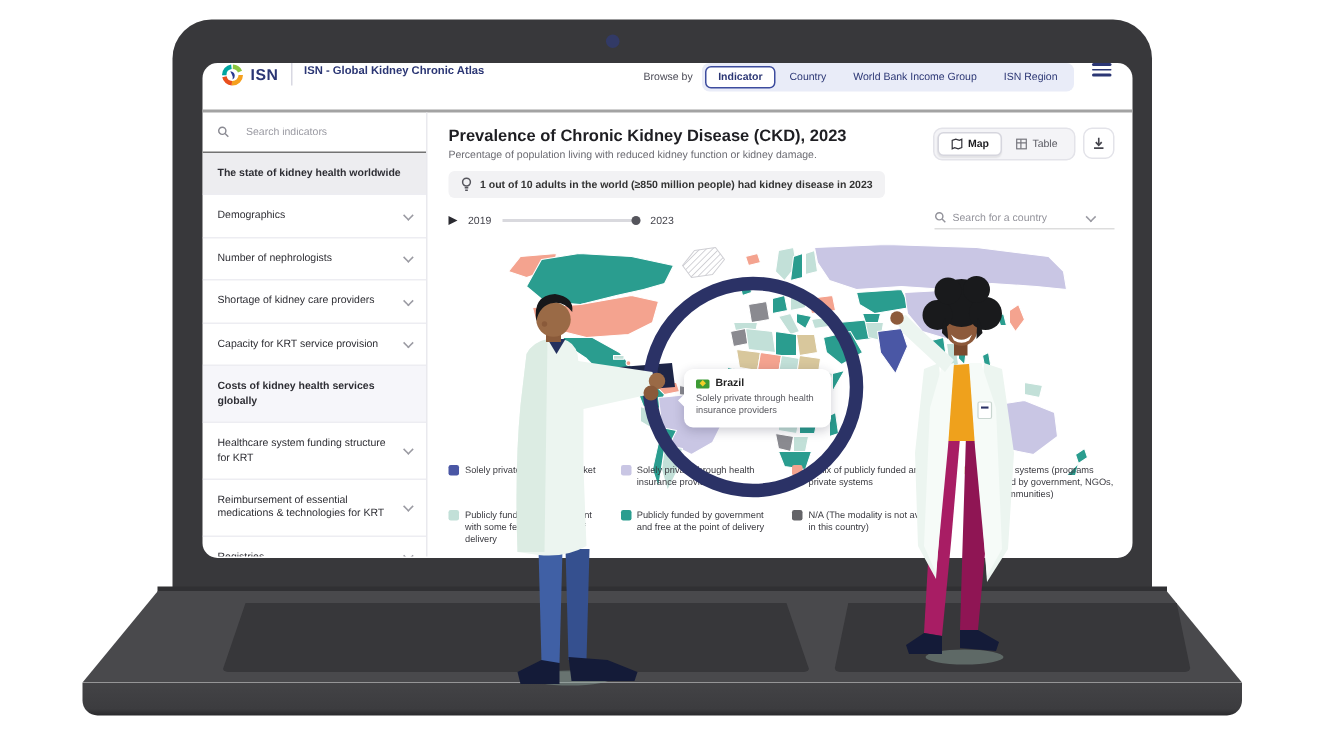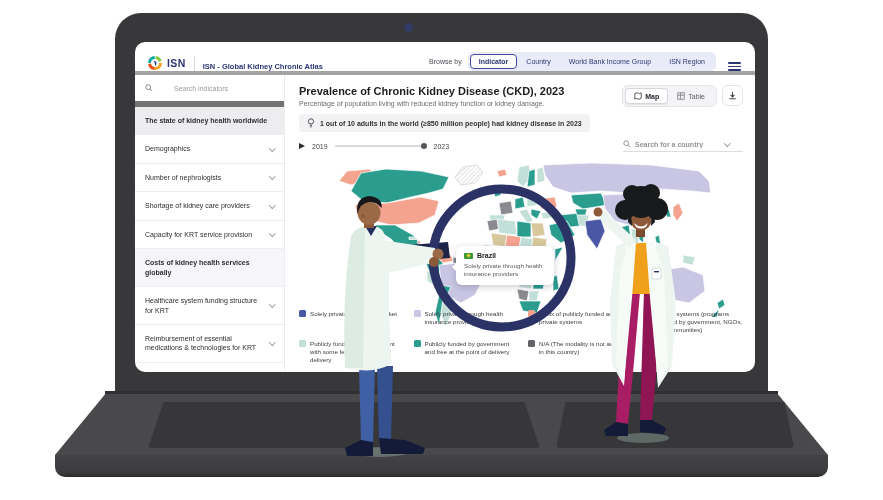--- a/index.html
+++ b/index.html
@@ -13,37 +13,37 @@
   .laptop-deck { position:absolute; left:55px; top:394px; width:773px; height:61px; background:#49494c; clip-path:polygon(6.5% 0, 93.5% 0, 100% 100%, 0 100%); }
   .deck-inset { position:absolute; background:#37373a; border-radius:4px; }
   .inset-left  { left:148px; top:402px; width:392px; height:46px; clip-path:polygon(4% 0,96% 0,100% 100%,0 100%); }
   .inset-right { left:556px; top:402px; width:238px; height:46px; clip-path:polygon(4% 0,96% 0,100% 100%,0 100%); }
   .laptop-front { position:absolute; left:55px; top:455px; width:773px; height:22px; background:linear-gradient(#434346,#3c3c3f 80%,#29292c); border-radius:0 0 10px 10px; }
 
   
   .screen { position:absolute; left:135px; top:42px; width:620px; height:330px; background:#fff; border-radius:10px; overflow:hidden; z-index:1; }
 
   
-  .app-header { height:33px; display:flex; align-items:flex-end; border-bottom:4px solid #a3a3a3; }
+  .app-header { height:33px; display:flex; align-items:flex-start; border-bottom:2px solid #a3a3a3; }
   .logo-box { display:flex; align-items:center; padding-left:12px; }
   .isn-text { font-size:10.5px; font-weight:bold; color:#2b3674; letter-spacing:.4px; margin-left:4px; }
   .v-div { width:1px; height:15px; background:#d8d8e2; margin:0 8px; }
   .app-title { font-size:7.5px; font-weight:bold; color:#2b3674; white-space:nowrap; }
   .nav-group { margin-left:auto; display:flex; align-items:center; gap:6px; }
   .browse-label { font-size:7px; color:#4a4a55; }
   .nav-pills { background:#e9ecf8; border-radius:5px; padding:2px; display:flex; align-items:center; }
   .nav-pill { font-size:7px; color:#2b3674; padding:3px 8px; border-radius:4px; border:1px solid transparent; background:transparent; cursor:pointer; white-space:nowrap; font-family:inherit; }
   .nav-pill.active { background:#fff; border-color:#3d4c9e; font-weight:bold; }
   .hamburger { width:13px; height:9px; display:flex; flex-direction:column; justify-content:space-between; margin:0 14px 0 12px; cursor:pointer; }
   .hamburger span { display:block; height:1.6px; background:#2b3674; border-radius:1px; }
 
   
   .app-body { display:flex; height:296px; }
   .sidebar { width:150px; border-right:1px solid #e9e9ee; overflow:hidden; flex:none; }
-  .search-row { display:flex; align-items:center; gap:21px; padding:9px 10px; border-bottom:6px solid #737373; }
+  .search-row { display:flex; align-items:center; gap:11px; padding:9px 10px; border-bottom:1px solid #737373; }
   .search-row input { border:none; outline:none; font-size:7px; color:#555; width:100px; font-family:inherit; }
   .search-row input::placeholder { color:#9a9aa2; }
   .side-item { padding:9px 10px; font-size:7px; color:#2e2e34; border-bottom:1px solid #ededf2; display:flex; justify-content:space-between; align-items:center; gap:6px; line-height:1.35; cursor:pointer; }
   .side-item.active { background:#ededf0; font-weight:bold; }
   .side-item.highlighted { background:#f6f6fa; font-weight:bold; }
   .chev { width:4.5px; height:4.5px; border-right:1.2px solid #9a9aa2; border-bottom:1.2px solid #9a9aa2; transform:rotate(45deg); flex:none; margin-top:-2px; }
 
   .main { flex:1; position:relative; padding:10px 12px 0 14px; overflow:hidden; }
   .title-row { display:flex; justify-content:space-between; align-items:flex-start; }
   .page-title { font-size:11px; font-weight:bold; color:#1e1e22; }
@@ -55,21 +55,21 @@
   .dl-btn { width:21px; height:21px; border:1px solid #e3e3e9; border-radius:6px; background:#fff; display:flex; align-items:center; justify-content:center; cursor:pointer; }
 
   .banner { display:inline-flex; align-items:center; gap:5px; background:#f2f2f4; border-radius:4px; padding:4px 8px; margin-top:7px; font-size:7px; font-weight:bold; color:#333; }
 
   .timeline-row { display:flex; align-items:center; margin-top:8px; }
   .play-icon { width:0; height:0; border-left:6px solid #2a2a30; border-top:3.8px solid transparent; border-bottom:3.8px solid transparent; cursor:pointer; }
   .year { font-size:7px; color:#44444c; margin-left:7px; }
   .track { width:92px; height:1.5px; background:#d9d9de; margin:0 7px; position:relative; cursor:pointer; }
   .knob { position:absolute; right:0; top:-2.4px; width:6px; height:6px; border-radius:50%; background:#55555c; }
   .country-search { margin-left:auto; display:flex; align-items:center; gap:4px; border-bottom:1px solid #ddd; padding-bottom:3px; width:120px; }
-  .country-search input { border:none; outline:none; font-size:7px; color:#555; width:86px; font-family:inherit; background:transparent;font-weight:bold; }
+  .country-search input { border:none; outline:none; font-size:7px; color:#555; width:86px; font-family:inherit; background:transparent; }
   .country-search input::placeholder { color:#93939b; }
 
   .map-wrap { position:absolute; left:6px; top:88px; width:452px; height:168px; }
 
   .legend { position:absolute; left:14px; right:8px; bottom:7px; display:grid; grid-template-rows:repeat(2,auto); grid-auto-flow:column; grid-auto-columns:minmax(0,1fr); column-gap:10px; row-gap:6px; }
   .leg-item { display:flex; gap:4px; align-items:flex-start; }
   .swatch { width:7px; height:7px; border-radius:1.5px; flex:none; margin-top:.5px; }
   .leg-label { font-size:6.2px; line-height:1.3; color:#3c3c42; }
 
   

